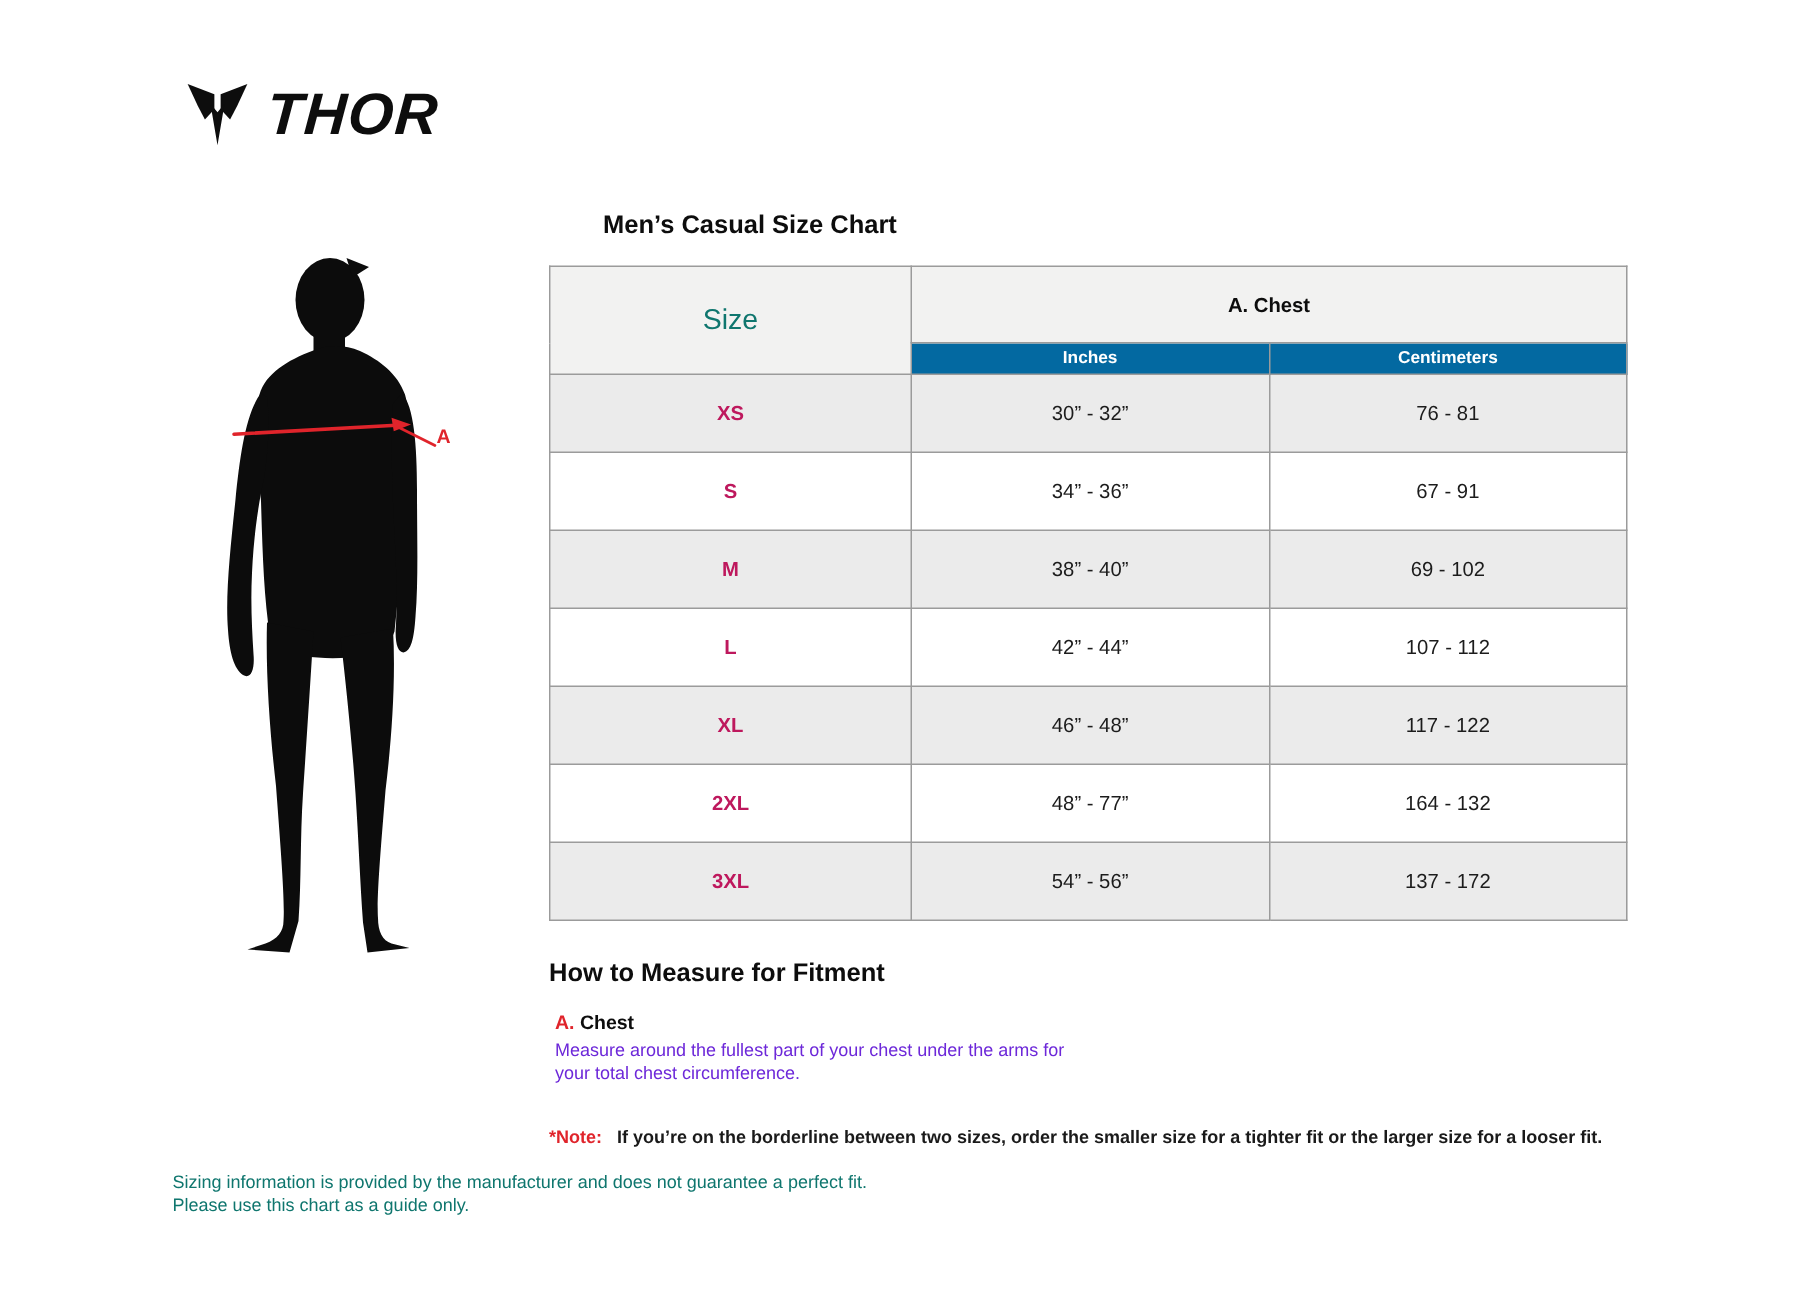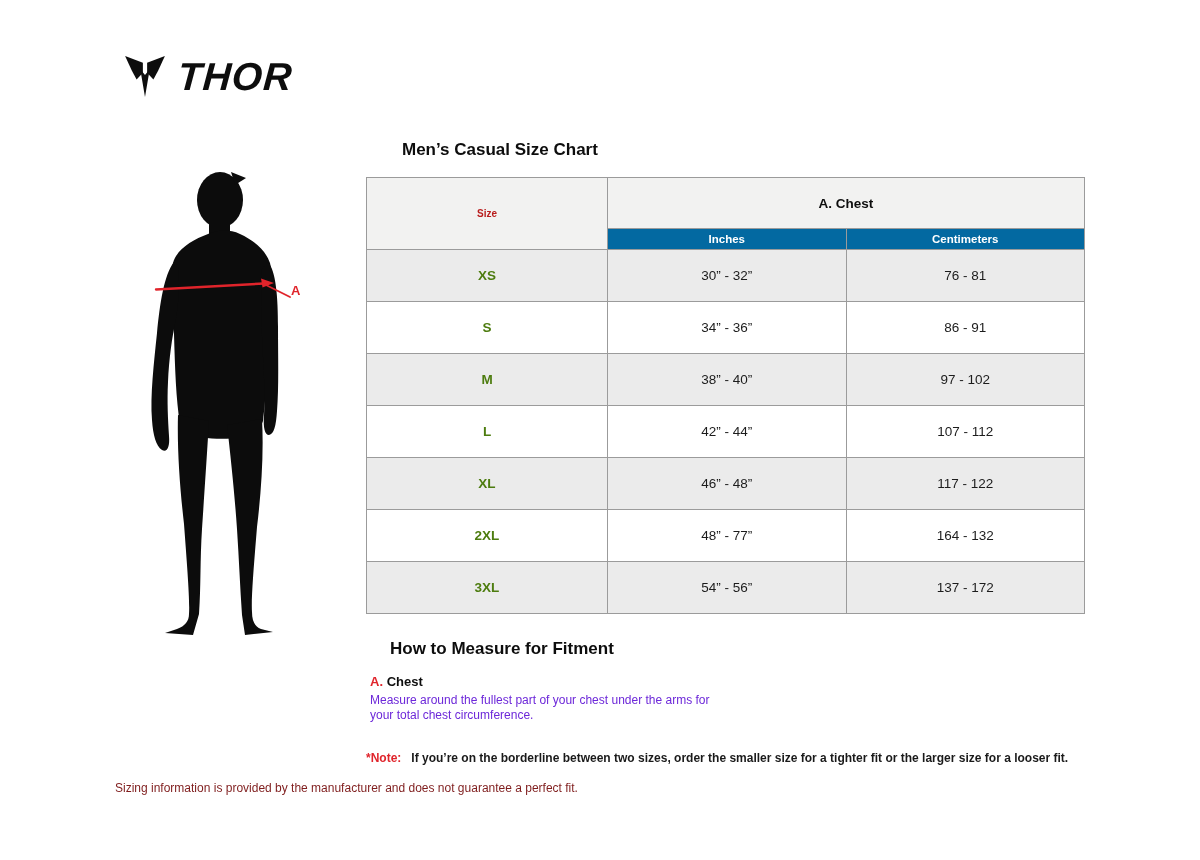--- a/index.html
+++ b/index.html
@@ -13,47 +13,47 @@
             font-size:39px;letter-spacing:1px;color:#0d0d0d;margin-left:12px;
             transform:skewX(-4deg);line-height:46px;}
 
   
   .figure-svg{position:absolute;left:147px;top:169px;}
   .annot-svg{position:absolute;left:150px;top:277px;}
   .a-label{position:absolute;left:291px;top:283px;font-size:13px;font-weight:bold;color:#e0242b;}
 
   
   .title{position:absolute;left:366px;top:140px;font-size:17px;font-weight:bold;color:#0d0d0d;margin-left:36px;}
-  .h2{position:absolute;left:366px;top:639px;font-size:17px;font-weight:bold;color:#0d0d0d;margin-left:24px;}
+  .h2{position:absolute;left:366px;top:639px;font-size:17px;font-weight:bold;color:#0d0d0d;}
 
   
   table.size-chart{position:absolute;left:366px;top:177px;width:719px;
                    border-collapse:collapse;table-layout:fixed;}
   table.size-chart th,table.size-chart td{border:1px solid #9b9b9b;text-align:center;padding:0;}
-  th.size-head{width:240px;background:#f2f2f1;font-size:10px;font-weight:bold;color:#b91c1c;}
+  th.size-head{width:240px;background:#f2f2f1;font-size:19px;font-weight:normal;color:#0f766e;}
   th.group-head{background:#f2f2f1;height:50px;font-size:13.5px;font-weight:bold;color:#0d0d0d;}
   th.bar{background:#0369a1;color:#ffffff;font-size:11.5px;font-weight:bold;height:20px;
          border-top:2px solid #ffffff;}
   th.bar-right{border-left:3px solid #ffffff;}
   td{height:51px;font-size:13.5px;color:#1c1c1c;background:#ffffff;}
-  td.size-cell{font-weight:bold;color:#4d7c0f;}
+  td.size-cell{font-weight:bold;color:#be185d;}
   tbody tr:nth-child(odd) td{background:#ebebeb;}
 
   
   .measure-item{position:absolute;left:370px;top:674px;width:352px;}
   .measure-label{font-size:13px;font-weight:bold;color:#0d0d0d;}
   .measure-label .key{color:#e0242b;}
   .measure-desc{margin-top:4px;font-size:12px;line-height:14.5px;color:#6d28d9;}
 
   
   .note{position:absolute;left:366px;top:751px;font-size:12px;font-weight:bold;color:#1a1a1a;}
   .note .note-label{color:#e0242b;margin-right:10px;}
 
   
-  .footer{position:absolute;left:115px;top:781px;font-size:12px;line-height:14.5px;color:#7f1d1d;}
+  .footer{position:absolute;left:115px;top:781px;font-size:12px;line-height:14.5px;color:#0f766e;}
 </style>
 </head>
 <body>
 
 <div id="page">
 
   <div class="logo">
     <svg width="42" height="44" viewBox="0 0 40 42">
       <g fill="#0d0d0d">
         <path d="M1,1 L18,7.5 L18,17 L12,23.5 L7.5,15 Z"></path>
@@ -106,26 +106,26 @@
     </thead>
     <tbody>
       <tr>
         <td class="size-cell">XS</td>
         <td>30” - 32”</td>
         <td>76 - 81</td>
       </tr>
       <tr>
         <td class="size-cell">S</td>
         <td>34” - 36”</td>
-        <td>86 - 91</td>
+        <td>67 - 91</td>
       </tr>
       <tr>
         <td class="size-cell">M</td>
         <td>38” - 40”</td>
-        <td>97 - 102</td>
+        <td>69 - 102</td>
       </tr>
       <tr>
         <td class="size-cell">L</td>
         <td>42” - 44”</td>
         <td>107 - 112</td>
       </tr>
       <tr>
         <td class="size-cell">XL</td>
         <td>46” - 48”</td>
         <td>117 - 122</td>
@@ -152,15 +152,16 @@
     </div>
     <div class="measure-desc">Measure around the fullest part of your chest under the arms for your total chest circumference.</div>
   </div>
 
   <div class="note">
     <span class="note-label">*Note:</span><span>If you’re on the borderline between two sizes, order the smaller size for a tighter fit or the larger size for a looser fit.</span>
   </div>
 
   <div class="footer">
     <div>Sizing information is provided by the manufacturer and does not guarantee a perfect fit.</div>
+    <div>Please use this chart as a guide only.</div>
   </div>
 
 </div>
 
 </body></html>

